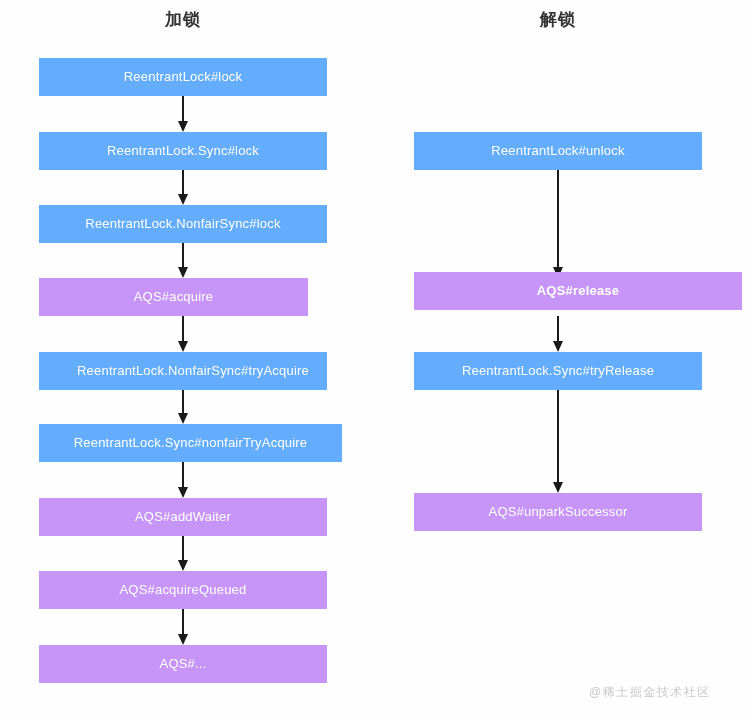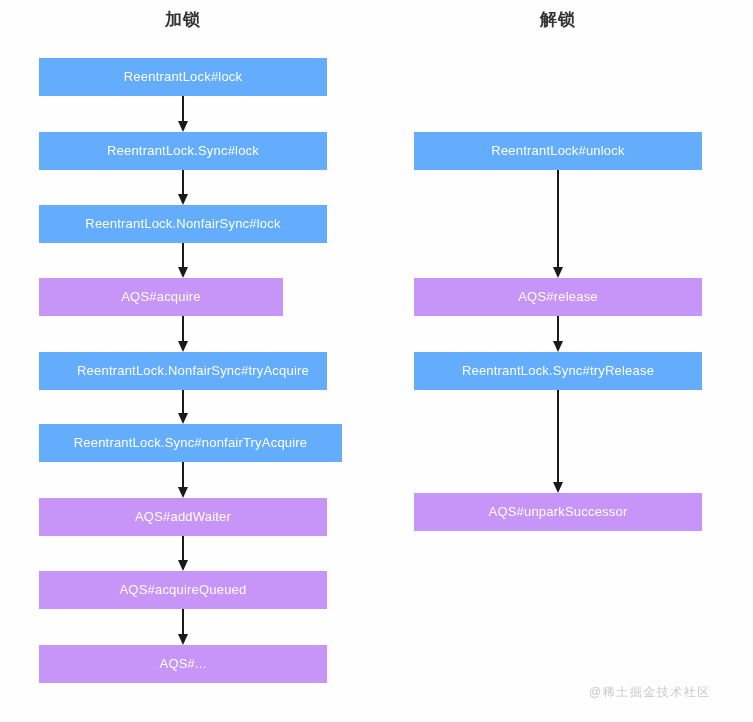--- a/index.html
+++ b/index.html
@@ -93,21 +93,21 @@
       <div class="node blue" style="left: 39px; top: 132px; width: 288px;"><span>ReentrantLock.Sync#lock</span></div>
       <div class="edge" style="left: 183px; top: 170px; height: 35px;">
         <div class="shaft" style="height: 25px;"></div>
         <div class="head" style="top: 24px;"></div>
       </div>
       <div class="node blue" style="left: 39px; top: 205px; width: 288px;"><span>ReentrantLock.NonfairSync#lock</span></div>
       <div class="edge" style="left: 183px; top: 243px; height: 35px;">
         <div class="shaft" style="height: 25px;"></div>
         <div class="head" style="top: 24px;"></div>
       </div>
-      <div class="node purple" style="left: 39px; top: 278px; width: 244px;"><span>AQS#acquire</span></div>
+      <div class="node purple" style="left: 39px; top: 278px; width: 269px;"><span>AQS#acquire</span></div>
       <div class="edge" style="left: 183px; top: 316px; height: 36px;">
         <div class="shaft" style="height: 26px;"></div>
         <div class="head" style="top: 25px;"></div>
       </div>
       <div class="node blue" style="left: 39px; top: 352px; width: 288px; padding-left: 20px;"><span>ReentrantLock.NonfairSync#tryAcquire</span></div>
       <div class="edge" style="left: 183px; top: 390px; height: 34px;">
         <div class="shaft" style="height: 24px;"></div>
         <div class="head" style="top: 23px;"></div>
       </div>
       <div class="node blue" style="left: 39px; top: 424px; width: 303px;"><span>ReentrantLock.Sync#nonfairTryAcquire</span></div>
@@ -124,21 +124,21 @@
       <div class="edge" style="left: 183px; top: 609px; height: 36px;">
         <div class="shaft" style="height: 26px;"></div>
         <div class="head" style="top: 25px;"></div>
       </div>
       <div class="node purple" style="left: 39px; top: 645px; width: 288px;"><span>AQS#...</span></div>
       <div class="node blue" style="left: 414px; top: 132px; width: 288px;"><span>ReentrantLock#unlock</span></div>
       <div class="edge" style="left: 558px; top: 170px; height: 108px;">
         <div class="shaft" style="height: 98px;"></div>
         <div class="head" style="top: 97px;"></div>
       </div>
-      <div class="node purple" style="left: 414px; top: 278px; width: 288px;"><span>AQS#release</span></div>
+      <div class="node purple" style="left: 414px; top: 272px; width: 328px; font-weight: bold;"><span>AQS#release</span></div>
       <div class="edge" style="left: 558px; top: 316px; height: 36px;">
         <div class="shaft" style="height: 26px;"></div>
         <div class="head" style="top: 25px;"></div>
       </div>
       <div class="node blue" style="left: 414px; top: 352px; width: 288px;"><span>ReentrantLock.Sync#tryRelease</span></div>
       <div class="edge" style="left: 558px; top: 390px; height: 103px;">
         <div class="shaft" style="height: 93px;"></div>
         <div class="head" style="top: 92px;"></div>
       </div>
       <div class="node purple" style="left: 414px; top: 493px; width: 288px;"><span>AQS#unparkSuccessor</span></div>

